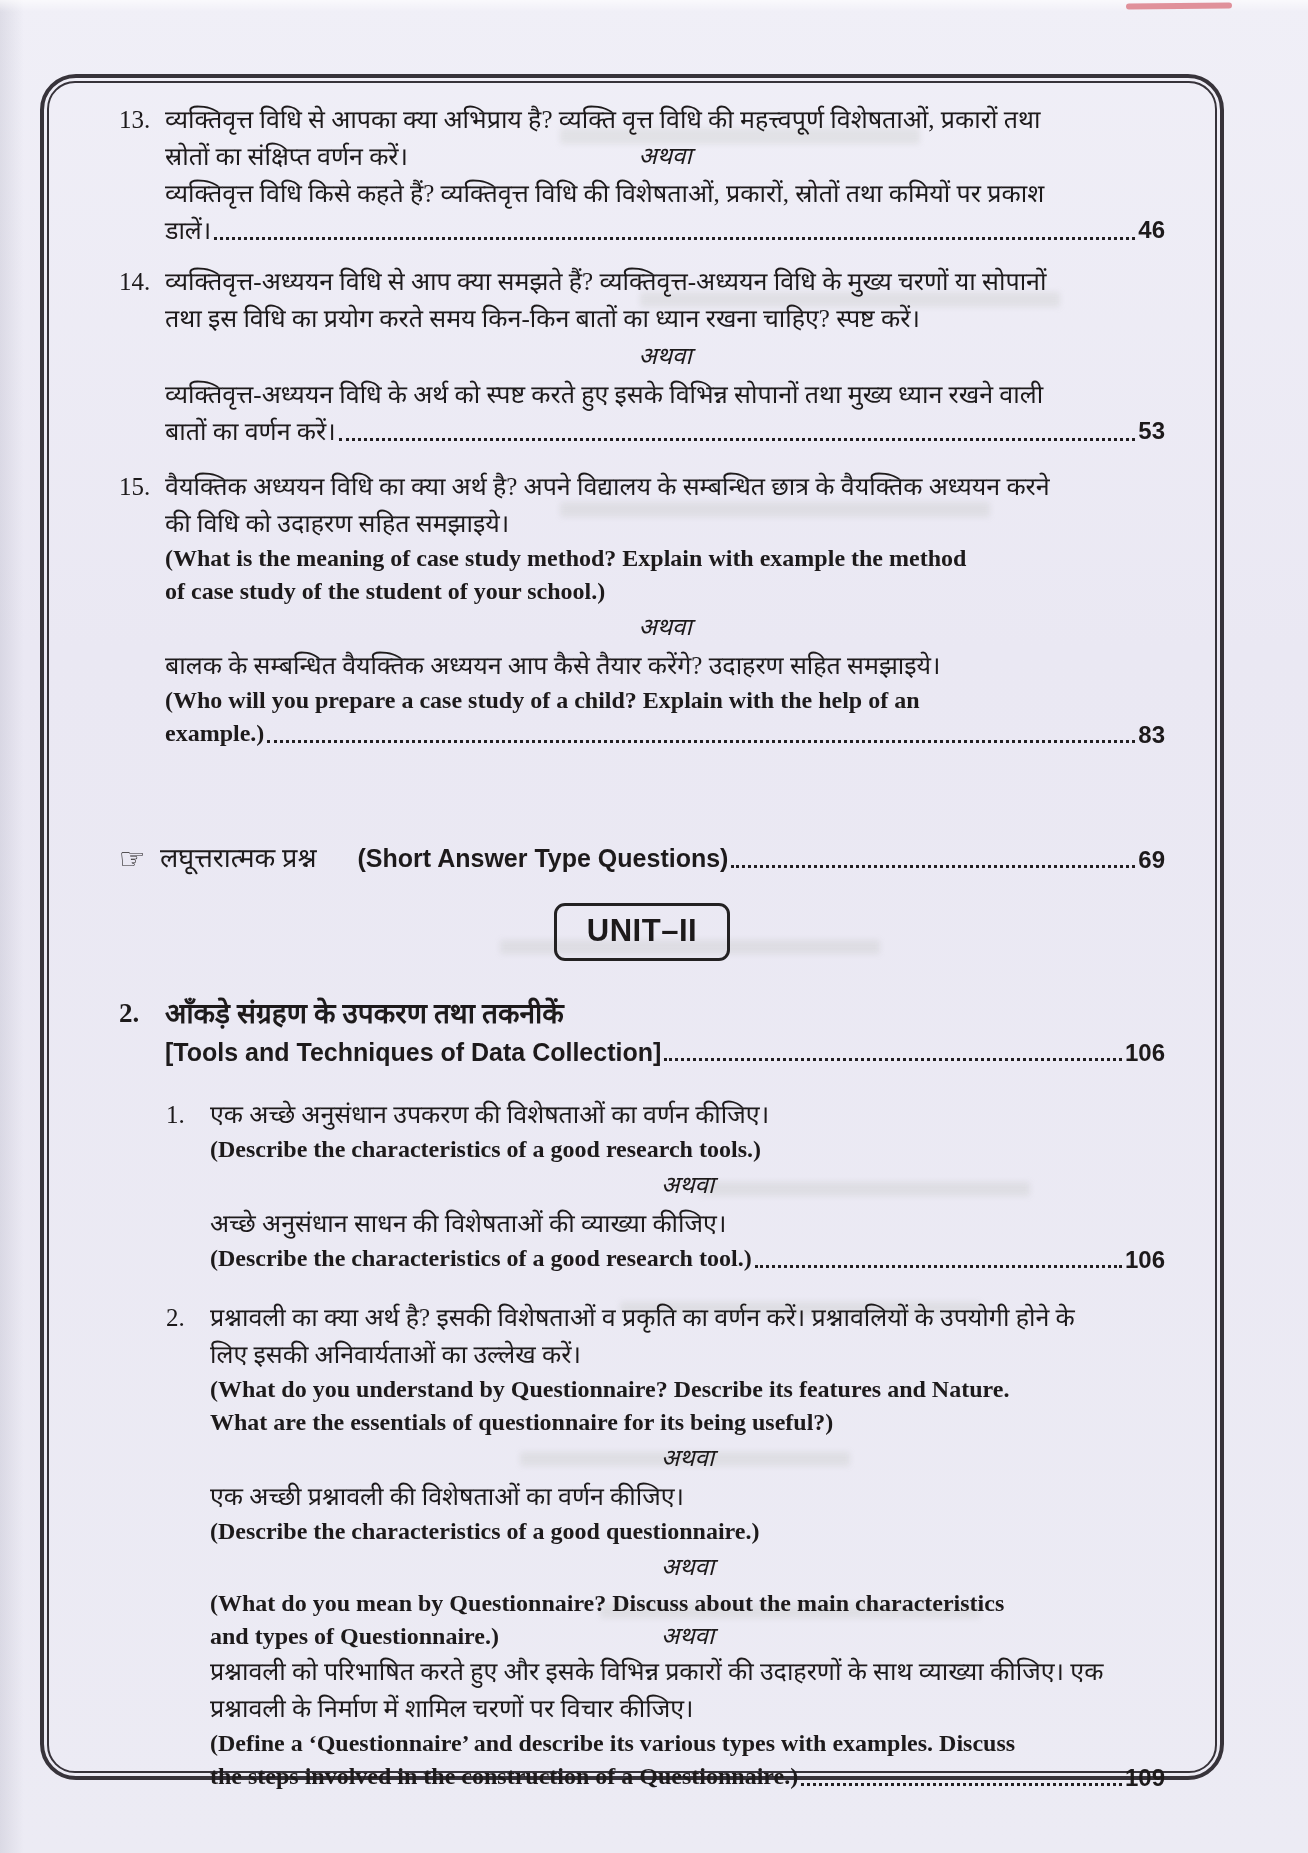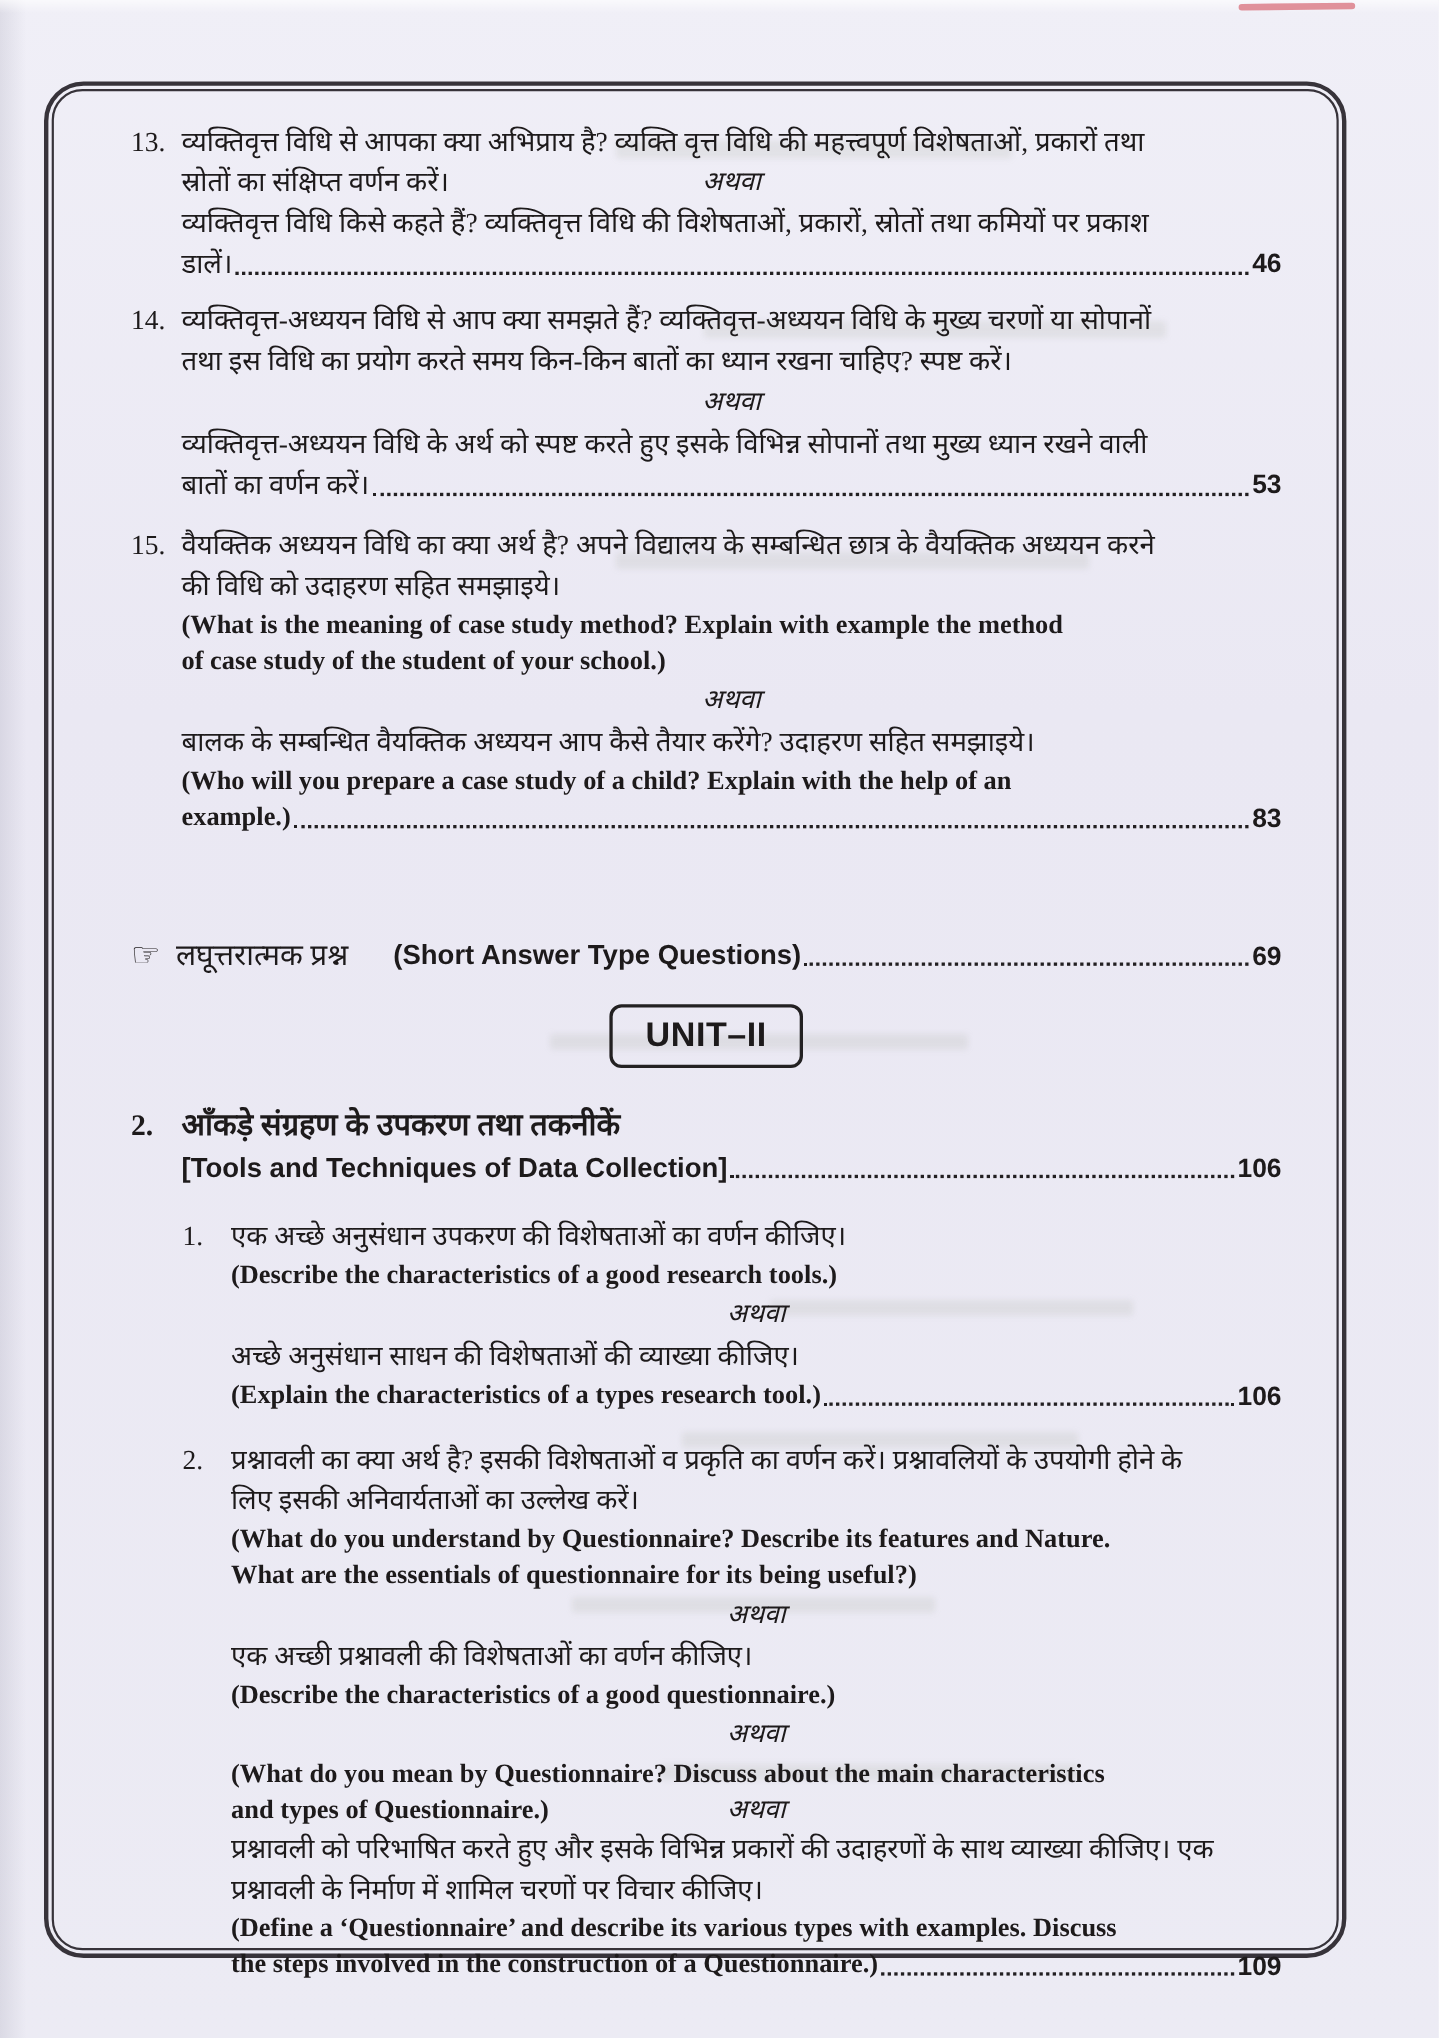--- a/index.html
+++ b/index.html
@@ -15,21 +15,21 @@
   .edge-top { position:absolute; left:0; top:0; width:100%; height:12px;
     background:linear-gradient(180deg,rgba(255,255,255,0.65),transparent); }
   .red-mark { position:absolute; left:1126px; top:3px; width:106px; height:6px;
     background:#dc7f8a; border-radius:3px; transform:rotate(-0.6deg); opacity:.85; }
   .ghost { position:absolute; background:rgba(128,138,118,0.12);
     filter:blur(3px); border-radius:3px; }
 
   .frame { position:absolute; left:40px; top:74px; width:1184px; height:1706px;
     border:4px solid #37333a; border-radius:36px; box-sizing:border-box; }
   .frame-inner { position:absolute; inset:3px; border:2px solid #37333a;
-    border-radius:28px; box-sizing:border-box; padding:28px 50px 0 70px; }
+    border-radius:28px; box-sizing:border-box; padding:18px 50px 0 70px; }
 
   .item { display:flex; }
   .item-num { width:46px; flex-shrink:0; font-size:25px; line-height:37px; }
   .item-body { flex:1; min-width:0; }
   .hl { font-size:25px; line-height:37px; }
   .el { font-size:24px; line-height:33px; font-weight:700; }
   .rel { position:relative; }
   .alt-center { position:absolute; left:0; right:0; top:0; text-align:center;
     font-style:italic; font-weight:400; font-size:24px; }
   .alt-row { text-align:center; font-style:italic; font-size:24px; line-height:33px; margin:3px 0; }
@@ -157,21 +157,21 @@
   </div>
 
   <div class="item sub mb22">
     <div class="item-num">1.</div>
     <div class="item-body">
       <div class="hl">एक अच्छे अनुसंधान उपकरण की विशेषताओं का वर्णन कीजिए।</div>
       <div class="el">(Describe the characteristics of a good research tools.)</div>
       <div class="alt-row">अथवा</div>
       <div class="hl">अच्छे अनुसंधान साधन की विशेषताओं की व्याख्या कीजिए।</div>
       <div class="el leader-row">
-        <span>(Explain the characteristics of a types research tool.)</span>
+        <span>(Describe the characteristics of a good research tool.)</span>
         <span class="dots"></span>
         <span class="pg">106</span>
       </div>
     </div>
   </div>
 
   <div class="item sub">
     <div class="item-num">2.</div>
     <div class="item-body">
       <div class="hl">प्रश्नावली का क्या अर्थ है? इसकी विशेषताओं व प्रकृति का वर्णन करें। प्रश्नावलियों के उपयोगी होने के</div>

